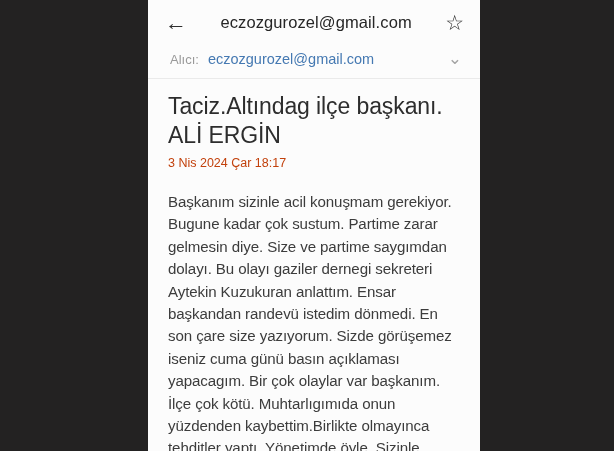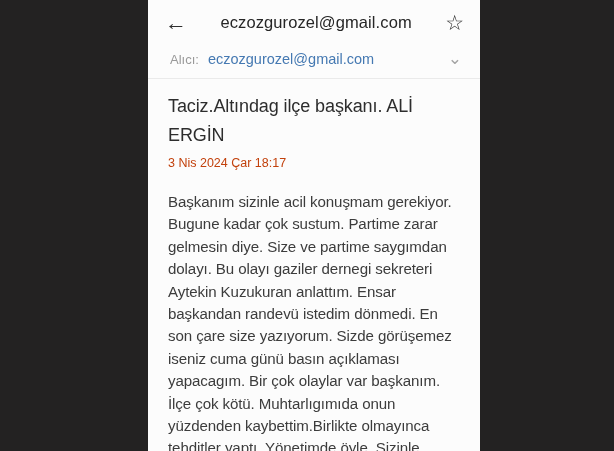--- a/index.html
+++ b/index.html
@@ -76,21 +76,21 @@
     height: 1px;
     background: #eaeaea;
     width: 100%;
   }
 
   
   .subject-block {
     padding: 13px 20px 0 20px;
   }
   .subject-text {
-    font-size: 18px;
+    font-size: 23px;
     line-height: 29px;
     color: #2d2d2d;
     font-weight: 500;
     letter-spacing: -0.1px;
   }
   .date-text {
     margin-top: 6px;
     font-size: 12.5px;
     color: #c2410c;
   }

